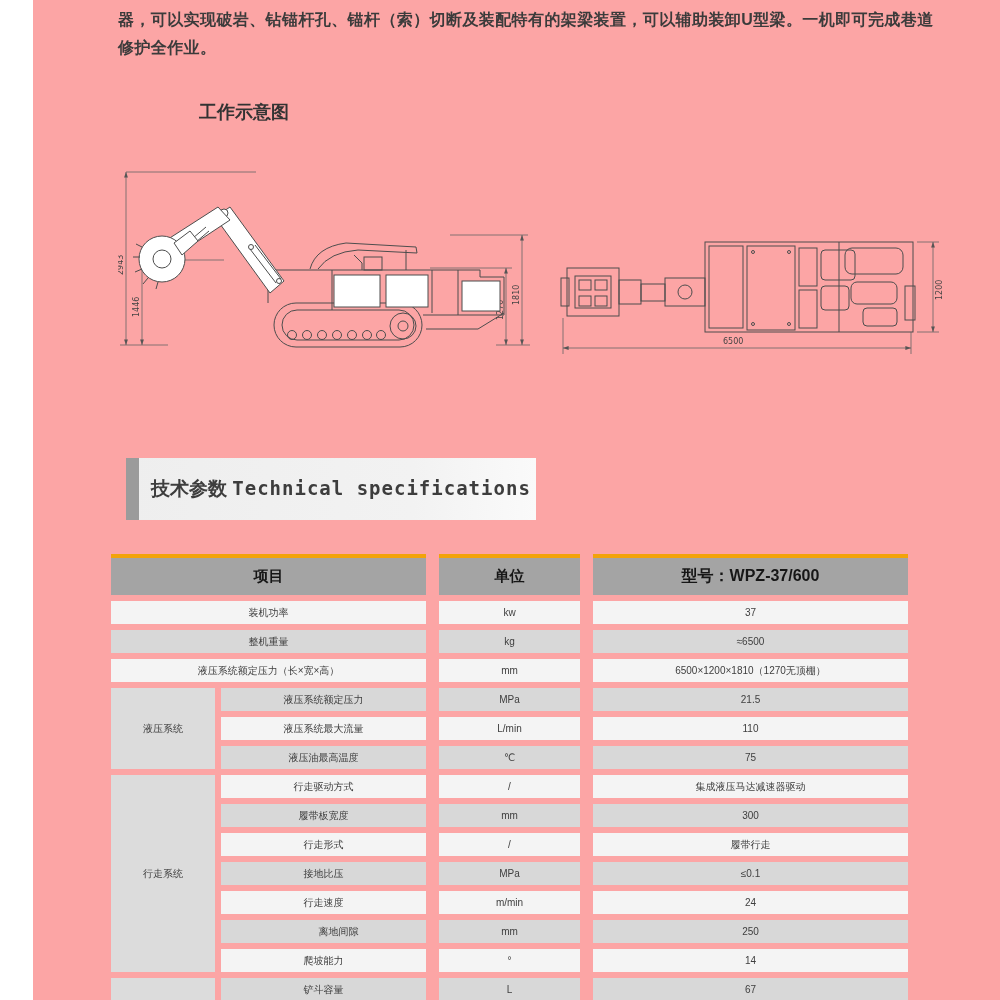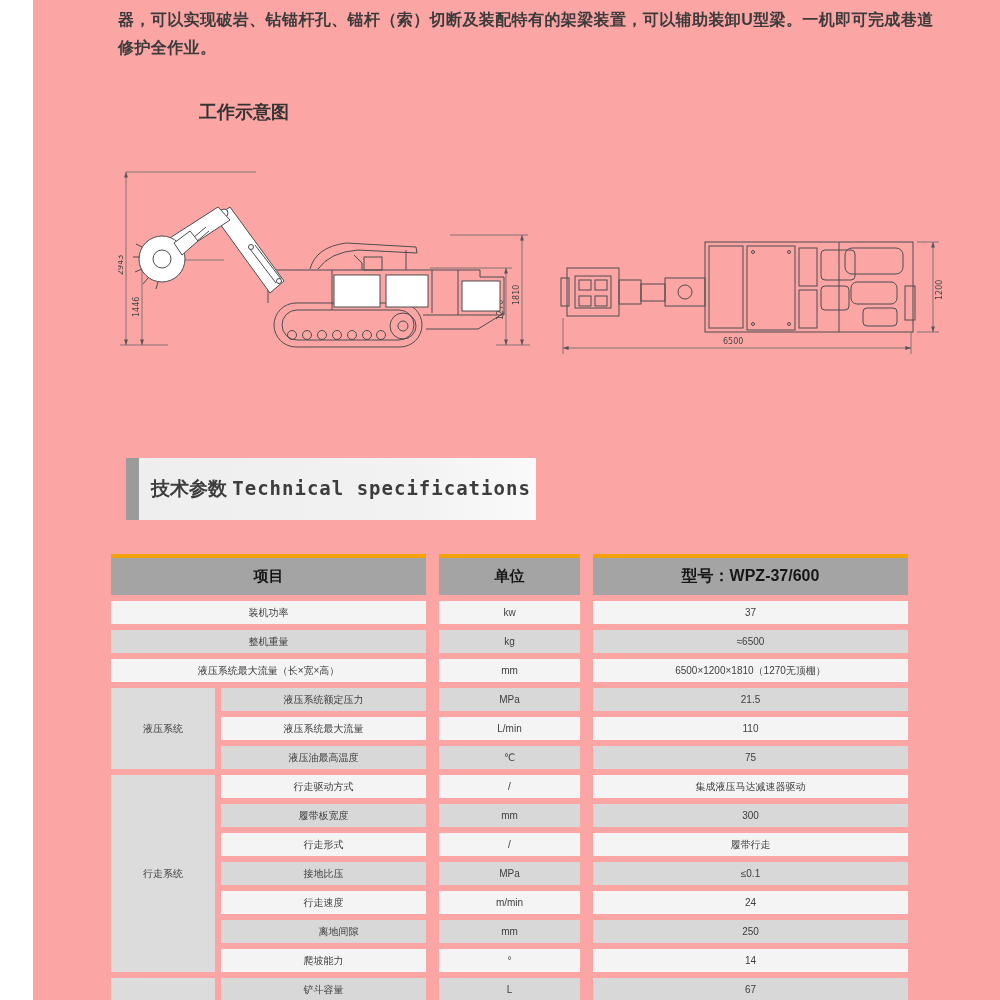--- a/index.html
+++ b/index.html
@@ -176,21 +176,21 @@
     <div class="tbody">
 
       <div class="cell lt" style="grid-column:1/4;grid-row:1;">装机功率</div>
       <div class="cell lt" style="grid-column:5;grid-row:1;">kw</div>
       <div class="cell lt" style="grid-column:7;grid-row:1;">37</div>
 
       <div class="cell gy" style="grid-column:1/4;grid-row:2;">整机重量</div>
       <div class="cell gy" style="grid-column:5;grid-row:2;">kg</div>
       <div class="cell gy" style="grid-column:7;grid-row:2;">≈6500</div>
 
-      <div class="cell lt" style="grid-column:1/4;grid-row:3;">液压系统最大流量（长×宽×高）</div>
+      <div class="cell lt" style="grid-column:1/4;grid-row:3;">液压系统额定压力（长×宽×高）</div>
       <div class="cell lt" style="grid-column:5;grid-row:3;">mm</div>
       <div class="cell lt" style="grid-column:7;grid-row:3;">6500×1200×1810（1270无顶棚）</div>
 
       <div class="cell gp" style="grid-column:1;grid-row:4/7;">液压系统</div>
 
       <div class="cell gy" style="grid-column:3;grid-row:4;">液压系统额定压力</div>
       <div class="cell gy" style="grid-column:5;grid-row:4;">MPa</div>
       <div class="cell gy" style="grid-column:7;grid-row:4;">21.5</div>
 
       <div class="cell lt" style="grid-column:3;grid-row:5;">液压系统最大流量</div>

